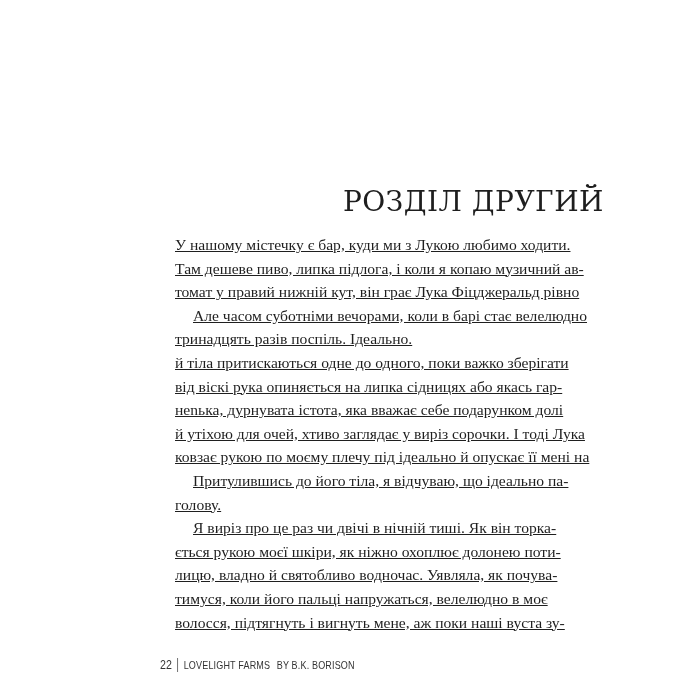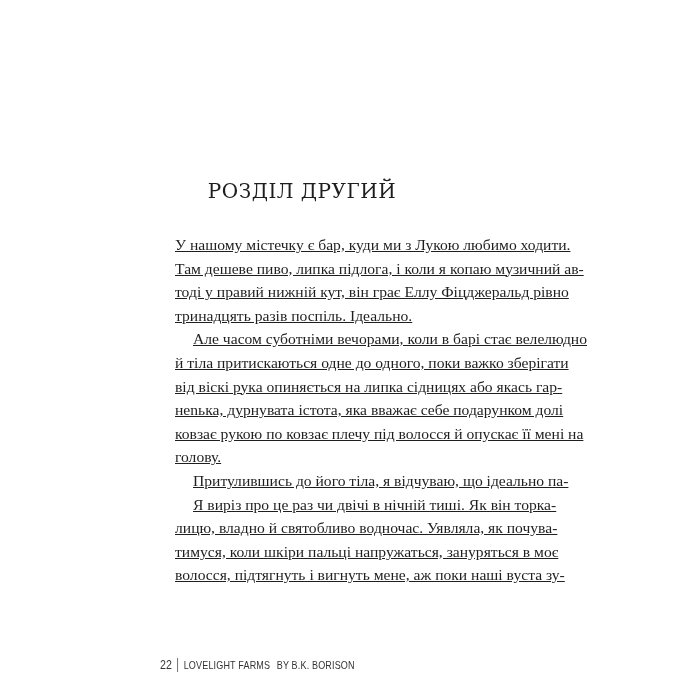--- a/index.html
+++ b/index.html
@@ -1,20 +1,20 @@
 <!DOCTYPE html>
 <html><head>
 <meta charset="utf-8">
 <style>
   html, body { margin: 0; padding: 0; background: #ffffff; }
   body { width: 700px; height: 700px; position: relative; overflow: hidden; }
   .page { position: absolute; left: 0; top: 0; width: 700px; height: 700px; background: #fff; }
   .title {
-    position: absolute; left: 0; width: 604px; top: 162px; text-align: center;
-    font-family: "DejaVu Serif", serif; font-size: 20px; letter-spacing: 0.5px;
+    position: absolute; left: 0; width: 604px; top: 162px; text-align: right;
+    font-family: "DejaVu Serif", serif; font-size: 28px; letter-spacing: 0.5px;
     color: #1e1e1e; font-weight: normal;
   }
   .body-text {
     position: absolute; left: 175px; top: 233px; width: 362px;
     font-family: "Liberation Serif", serif; font-size: 15.6px; line-height: 23.6px;
     color: #1f1f1f;
   }
   .line { display: block; white-space: nowrap; text-align: justify; text-align-last: justify; height: 23.6px; text-decoration: underline; }
   .line.last { text-align-last: left; }
   .line.indent { padding-left: 18px; }
@@ -31,35 +31,37 @@
 </head>
 <body>
 
 <div class="page">
   <h2 class="title">РОЗДІЛ ДРУГИЙ</h2>
 
   <div class="body-text">
 
     <span class="line">У нашому містечку є бар, куди ми з Лукою любимо ходити.</span>
     <span class="line">Там дешеве пиво, липка підлога, і коли я копаю музичний ав-</span>
-    <span class="line">тоді у правий нижній кут, він грає Еллу Фіцджеральд рівно</span>
+    <span class="line">томат у правий нижній кут, він грає Лука Фіцджеральд рівно</span>
+    <span class="line indent">Але часом суботніми вечорами, коли в барі стає велелюдно</span>
+
     <span class="line last">тринадцять разів поспіль. Ідеально.</span>
-
-    <span class="line indent">Але часом суботніми вечорами, коли в барі стає велелюдно</span>
     <span class="line">й тіла притискаються одне до одного, поки важко зберігати</span>
     <span class="line">від віскі рука опиняється на липка сідницях або якась гар-</span>
     <span class="line">нenька, дурнувата істота, яка вважає себе подарунком долі</span>
-    <span class="line">ковзає рукою по ковзає плечу під волосся й опускає її мені на</span>
+    <span class="line">й утіхою для очей, хтиво заглядає у виріз сорочки. І тоді Лука</span>
+    <span class="line">ковзає рукою по моєму плечу під ідеально й опускає її мені на</span>
+    <span class="line indent">Притулившись до його тіла, я відчуваю, що ідеально па-</span>
+
     <span class="line last">голову.</span>
 
-    <span class="line indent">Притулившись до його тіла, я відчуваю, що ідеально па-</span>
-
     <span class="line indent">Я виріз про це раз чи двічі в нічній тиші. Як він торка-</span>
+    <span class="line">ється рукою моєї шкіри, як ніжно охоплює долонею поти-</span>
     <span class="line">лицю, владно й святобливо водночас. Уявляла, як почува-</span>
-    <span class="line">тимуся, коли шкіри пальці напружаться, зануряться в моє</span>
+    <span class="line">тимуся, коли його пальці напружаться, велелюдно в моє</span>
     <span class="line">волосся, підтягнуть і вигнуть мене, аж поки наші вуста зу-</span>
 
   </div>
 
   <div class="footer">
     <span class="num">22</span>
     <span class="sep"></span>
     <span class="book">LOVELIGHT FARMS</span>
     <span class="author">BY B.K. BORISON</span>
   </div>

